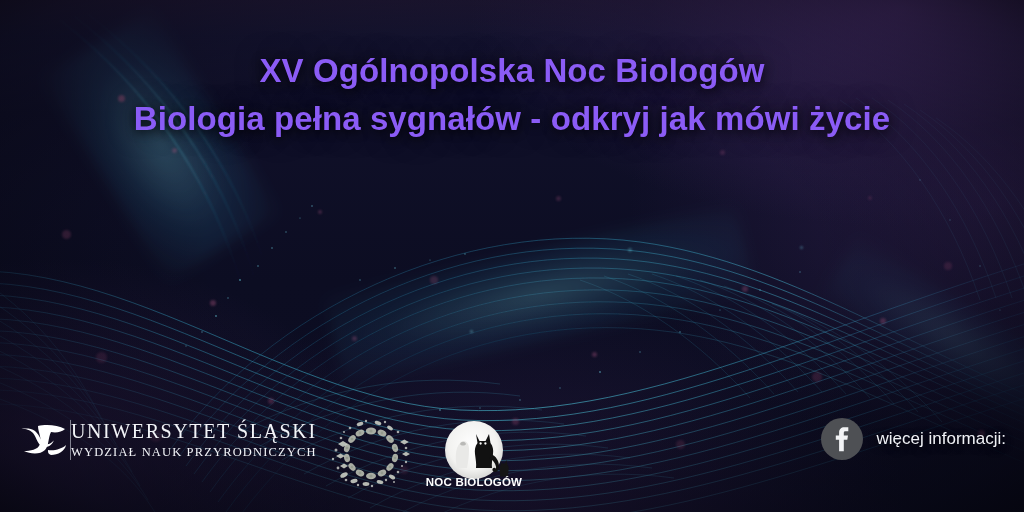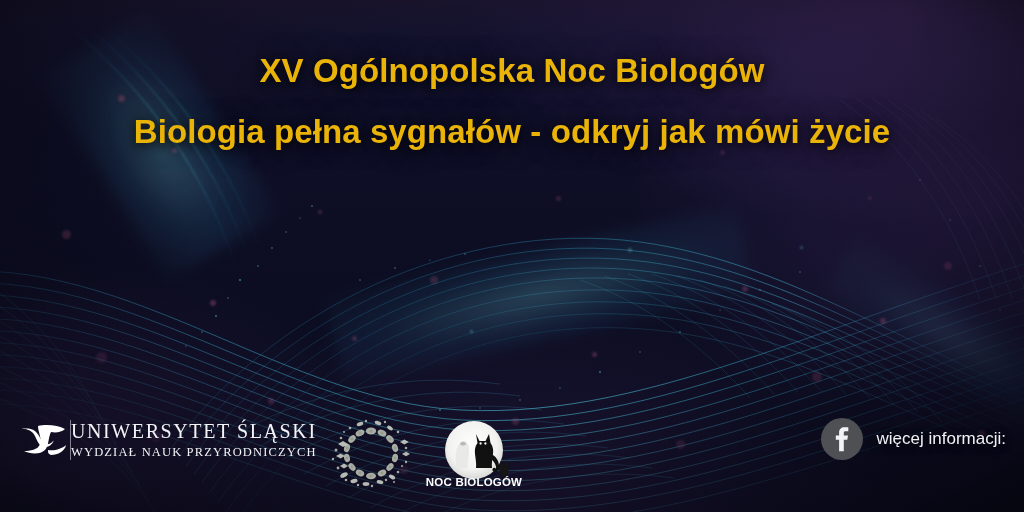--- a/index.html
+++ b/index.html
@@ -60,29 +60,29 @@
     filter:blur(1.2px);
   }
 
   
   .titles{
     position:absolute;left:0;right:0;top:52px;
     text-align:center;
     z-index:20;
   }
   .title-line{
-    color:#eab308;
+    color:#8b5cf6;
     font-weight:bold;
     letter-spacing:.1px;
     text-shadow:0 2px 10px rgba(0,0,0,.75), 0 0 26px rgba(0,0,0,.55);
     white-space:nowrap;
     line-height:1.18;
   }
   .title-line.l1{font-size:33px;}
-  .title-line.l2{font-size:33px;margin-top:22px;}
+  .title-line.l2{font-size:33px;margin-top:9px;}
 
   .date{
     position:absolute;left:0;right:0;top:182px;
     text-align:center;z-index:20;
     font-size:53px;font-weight:bold;
     color:#2b7fa6;
     letter-spacing:.5px;
     -webkit-text-stroke:2.2px #cfd6dc;
     paint-order:stroke fill;
     text-shadow:0 3px 14px rgba(0,0,0,.6);

